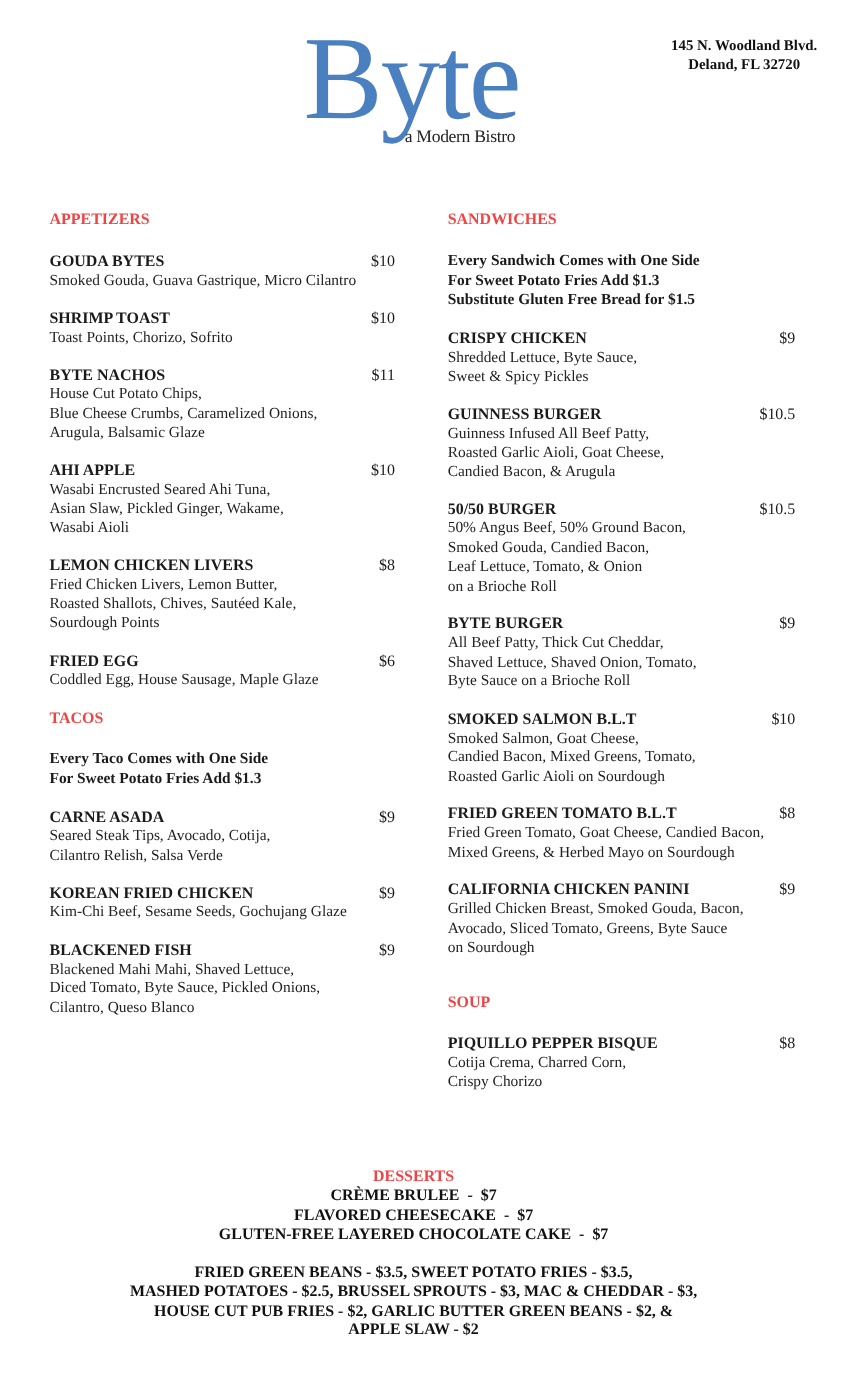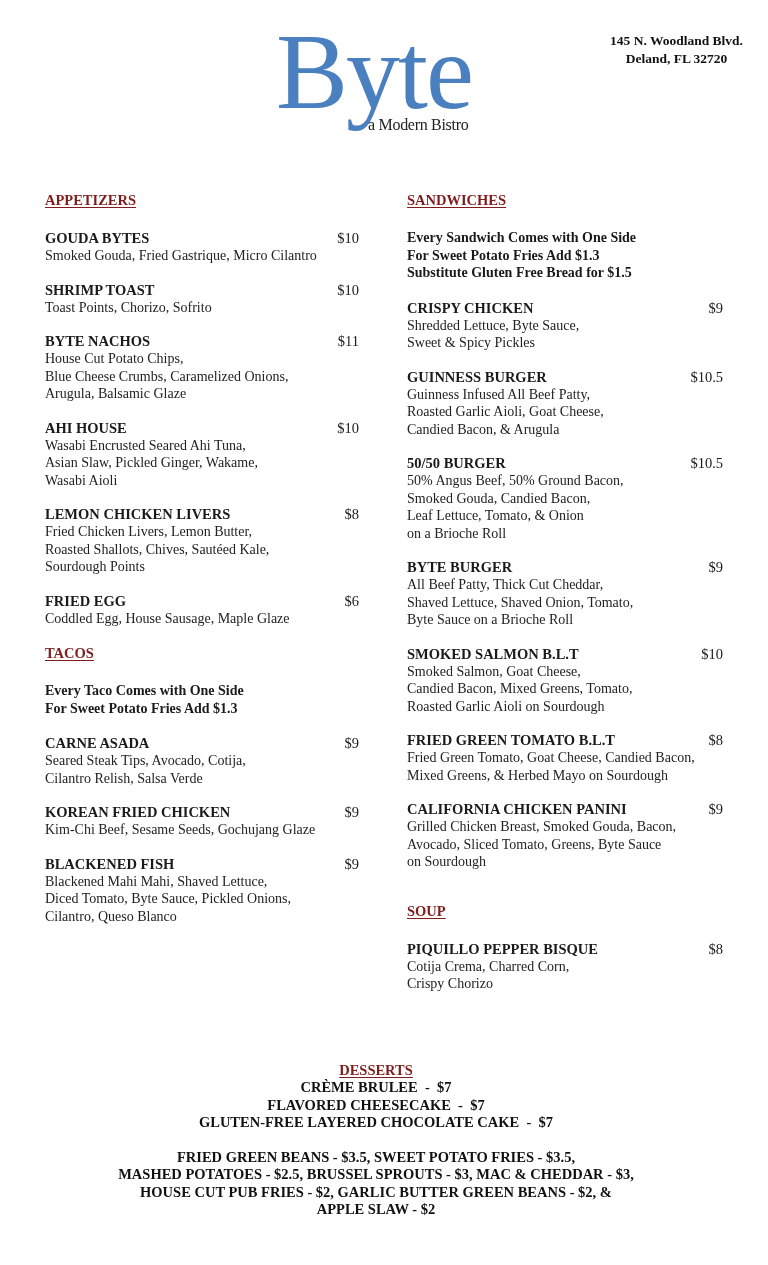--- a/index.html
+++ b/index.html
@@ -19,21 +19,21 @@
     letter-spacing: -0.3px;
   }
   .address {
     position: absolute; right: 25px; top: 32px; text-align: center;
     font-weight: bold; font-size: 13.5px; line-height: 18px; color: #111;
   }
   .col { position: absolute; top: 190px; }
   .col-left { left: 45px; width: 314px; }
   .col-right { left: 407px; width: 316px; }
   .section-title {
-    color: #7f1d1d; font-weight: bold; font-size: 14.5px; text-decoration: underline;
+    color: #ef4444; font-weight: bold; font-size: 14.5px; 
     text-underline-offset: 2px; margin: 0 0 19px 0; line-height: 20px;
   }
   .note { font-weight: bold; font-size: 14px; line-height: 17.5px; margin-bottom: 17px; }
   .item { margin-bottom: 16px; }
   .item-head { display: flex; justify-content: space-between; line-height: 18px; }
   .item-name { font-weight: bold; font-size: 14.5px; }
   .item-price { font-size: 14.5px; }
   .item-desc { font-size: 14px; line-height: 17.5px; white-space: pre-line; color: #222; }
   .footer {
     position: absolute; left: 0; width: 752px; top: 1062px; text-align: center;
@@ -55,41 +55,41 @@
 </div>
 
 <div class="col col-left">
   <div class="section-title">APPETIZERS</div>
   <div id="appetizers-list">
       <div class="item">
         <div class="item-head">
           <span class="item-name">GOUDA BYTES</span>
           <span class="item-price">$10</span>
         </div>
-        <div class="item-desc">Smoked Gouda, Fried Gastrique, Micro Cilantro</div>
+        <div class="item-desc">Smoked Gouda, Guava Gastrique, Micro Cilantro</div>
       </div>
       <div class="item">
         <div class="item-head">
           <span class="item-name">SHRIMP TOAST</span>
           <span class="item-price">$10</span>
         </div>
         <div class="item-desc">Toast Points, Chorizo, Sofrito</div>
       </div>
       <div class="item">
         <div class="item-head">
           <span class="item-name">BYTE NACHOS</span>
           <span class="item-price">$11</span>
         </div>
         <div class="item-desc">House Cut Potato Chips,
 Blue Cheese Crumbs, Caramelized Onions,
 Arugula, Balsamic Glaze</div>
       </div>
       <div class="item">
         <div class="item-head">
-          <span class="item-name">AHI HOUSE</span>
+          <span class="item-name">AHI APPLE</span>
           <span class="item-price">$10</span>
         </div>
         <div class="item-desc">Wasabi Encrusted Seared Ahi Tuna,
 Asian Slaw, Pickled Ginger, Wakame,
 Wasabi Aioli</div>
       </div>
       <div class="item">
         <div class="item-head">
           <span class="item-name">LEMON CHICKEN LIVERS</span>
           <span class="item-price">$8</span>

